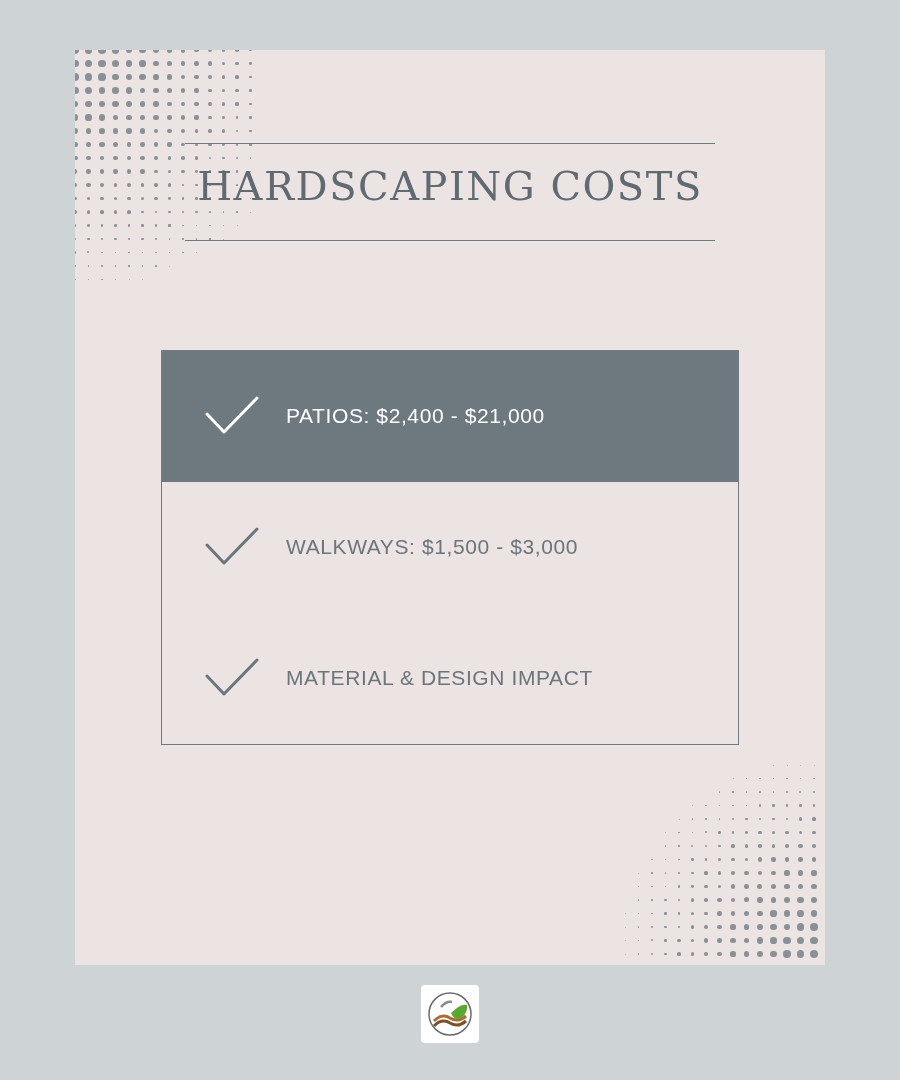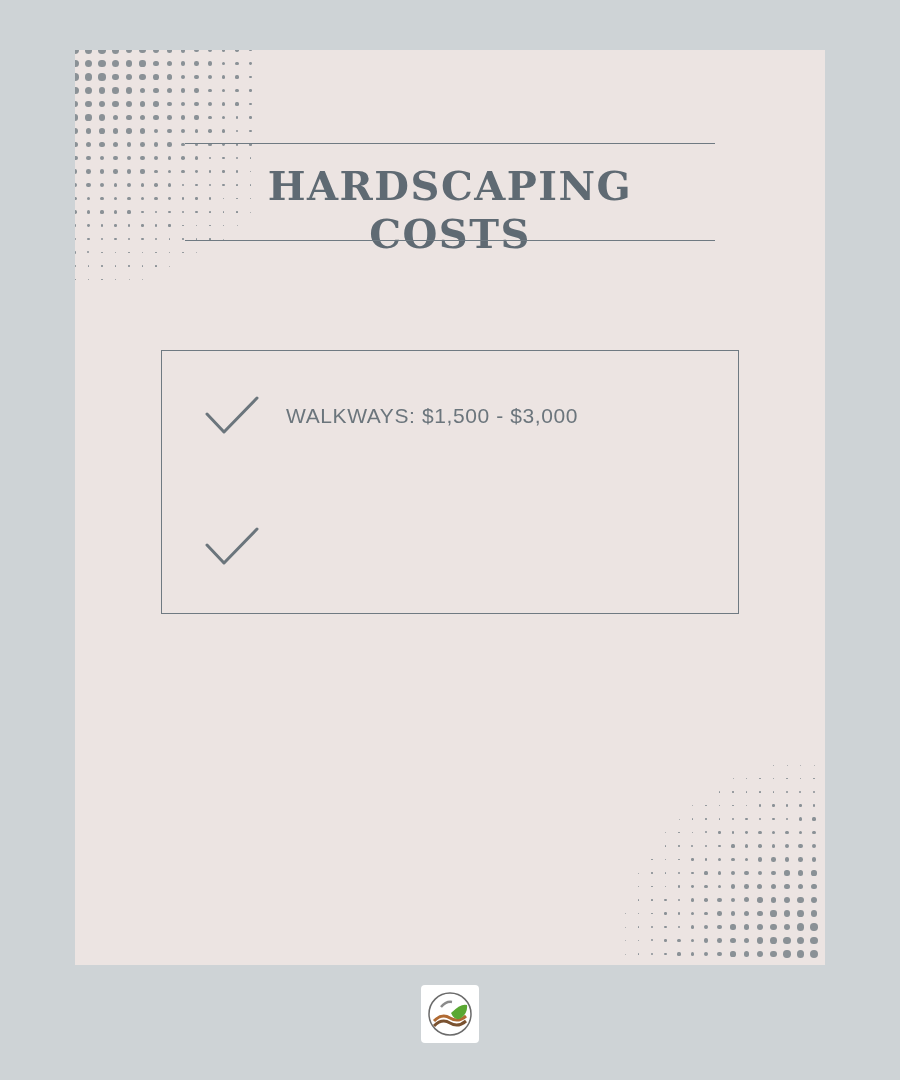--- a/index.html
+++ b/index.html
@@ -60,21 +60,21 @@
   }
   .rule-top { top: 93px; }
   .rule-bottom { top: 190px; }
   .title {
     position: absolute;
     left: 0;
     top: 112px;
     width: 530px;
     text-align: center;
     font-family: "DejaVu Serif", serif;
-    font-weight: bold;
+    font-weight: normal;
     font-size: 40px;
     letter-spacing: 1.5px;
     color: #5f6a73;
     line-height: 1.2;
   }
   .subtitle {
     position: absolute;
     left: 0;
     top: 228px;
     width: 530px;
@@ -573,34 +573,43 @@
       <div class="dot" style="width: 8.4px; height: 8.4px; left: 184.8px; top: 184.8px;"></div>
     </div>
 
   <div class="content">
     <div class="rule rule-top"></div>
     <div class="title">HARDSCAPING COSTS</div>
     <div class="rule rule-bottom"></div>
   </div>
 
   <div class="checklist" id="checklist">
+      <div class="row dark">
+        <div class="check">
+          <svg width="58" height="46" viewBox="0 0 58 46" aria-hidden="true">
+            <path d="M4 20 L21 38 L54 4" fill="none" stroke="#ffffff" stroke-width="3" stroke-linecap="round" stroke-linejoin="round"></path>
+          </svg>
+        </div>
+        <div class="row-label">PATIOS: $2,400 - $21,000</div>
+      </div>
       <div class="row light">
         <div class="check">
           <svg width="58" height="46" viewBox="0 0 58 46" aria-hidden="true">
             <path d="M4 20 L21 38 L54 4" fill="none" stroke="#6b757c" stroke-width="3" stroke-linecap="round" stroke-linejoin="round"></path>
           </svg>
         </div>
         <div class="row-label">WALKWAYS: $1,500 - $3,000</div>
       </div>
       <div class="row light">
         <div class="check">
           <svg width="58" height="46" viewBox="0 0 58 46" aria-hidden="true">
             <path d="M4 20 L21 38 L54 4" fill="none" stroke="#6b757c" stroke-width="3" stroke-linecap="round" stroke-linejoin="round"></path>
           </svg>
         </div>
+        <div class="row-label">MATERIAL &amp; DESIGN IMPACT</div>
       </div>
     </div>
 </div>
 
 <div class="footer">
   <div class="logo">
     <svg width="46" height="46" viewBox="0 0 46 46" aria-hidden="true">
       <circle cx="23" cy="23" r="21" fill="none" stroke="#6b6b6b" stroke-width="1.5"></circle>
       <path d="M7 30 q8 -8 16 -3 q8 5 16 -2" fill="none" stroke="#b06a33" stroke-width="3"></path>
       <path d="M7 35 q8 -8 16 -3 q8 5 16 -2" fill="none" stroke="#7a5230" stroke-width="3"></path>

